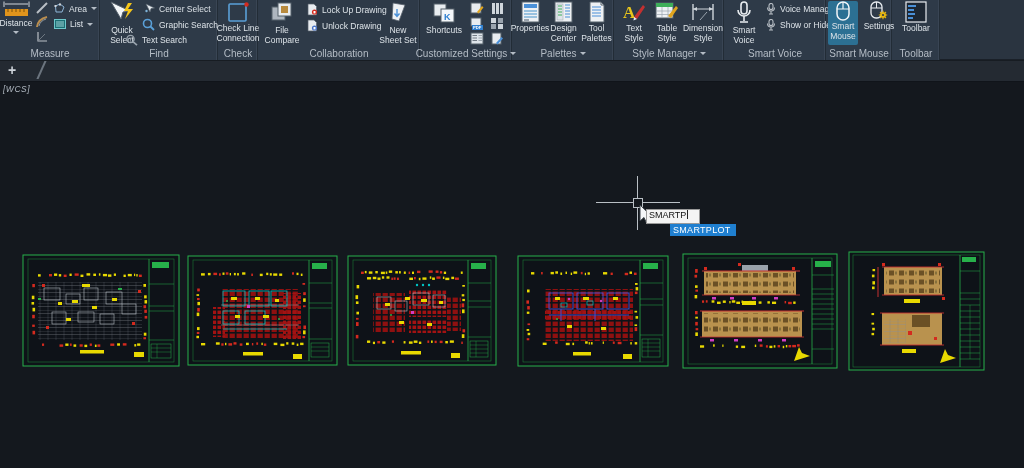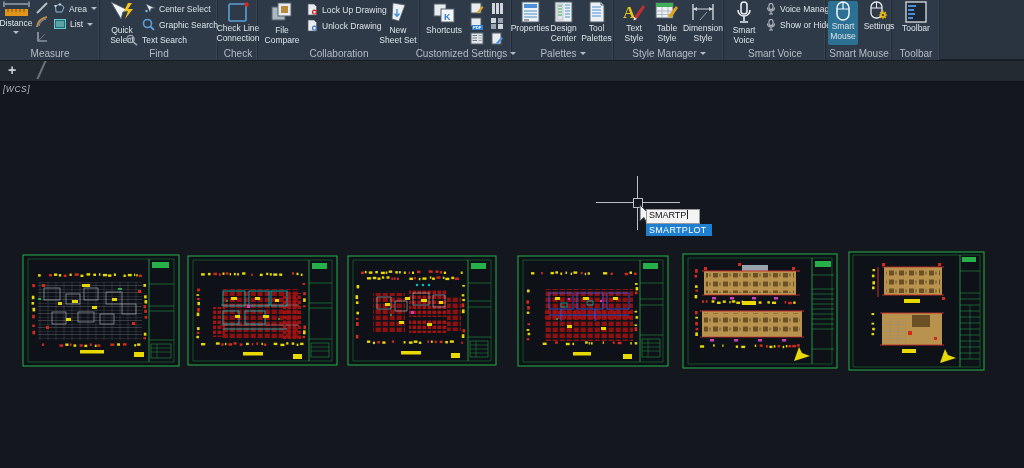--- a/index.html
+++ b/index.html
@@ -24,21 +24,21 @@
   .slash::after{content:"";position:absolute;left:6px;top:-3px;width:1.5px;height:26px;background:#6b747e;transform:rotate(24deg);}
   
   .canvas{position:absolute;top:82px;left:0;width:1024px;height:386px;background:#14181e;}
   .wcs{position:absolute;left:3px;top:2px;font-size:8.5px;color:#aeb6bf;letter-spacing:.5px;font-style:italic;}
   .xline{position:absolute;background:#b9bfc5;}
   .pickbox{position:absolute;width:8px;height:8px;border:1px solid #b9bfc5;background:#14181e;}
   .cmdbox{position:absolute;background:#f4f4f4;border:1px solid #9a9a9a;color:#111;font-size:9px;
           display:flex;align-items:flex-start;padding:0 2px;height:13px;}
   .tcur{display:inline-block;width:1px;height:9px;background:#222;margin-left:1px;}
   .sugbox{position:absolute;background:#1f7fd0;color:#fff;font-size:9px;display:flex;align-items:center;
-          padding:0 3px;height:12px;letter-spacing:.3px;}
+          padding:0 3px;height:12px;letter-spacing:.3px;margin-left:24px;}
   .sheet{position:absolute;}
 </style>
 </head>
 <body>
 
 <div class="screen">
 
   <svg width="0" height="0" style="position:absolute">
       <defs>
     <pattern id="phA" width="7" height="6" patternUnits="userSpaceOnUse">

